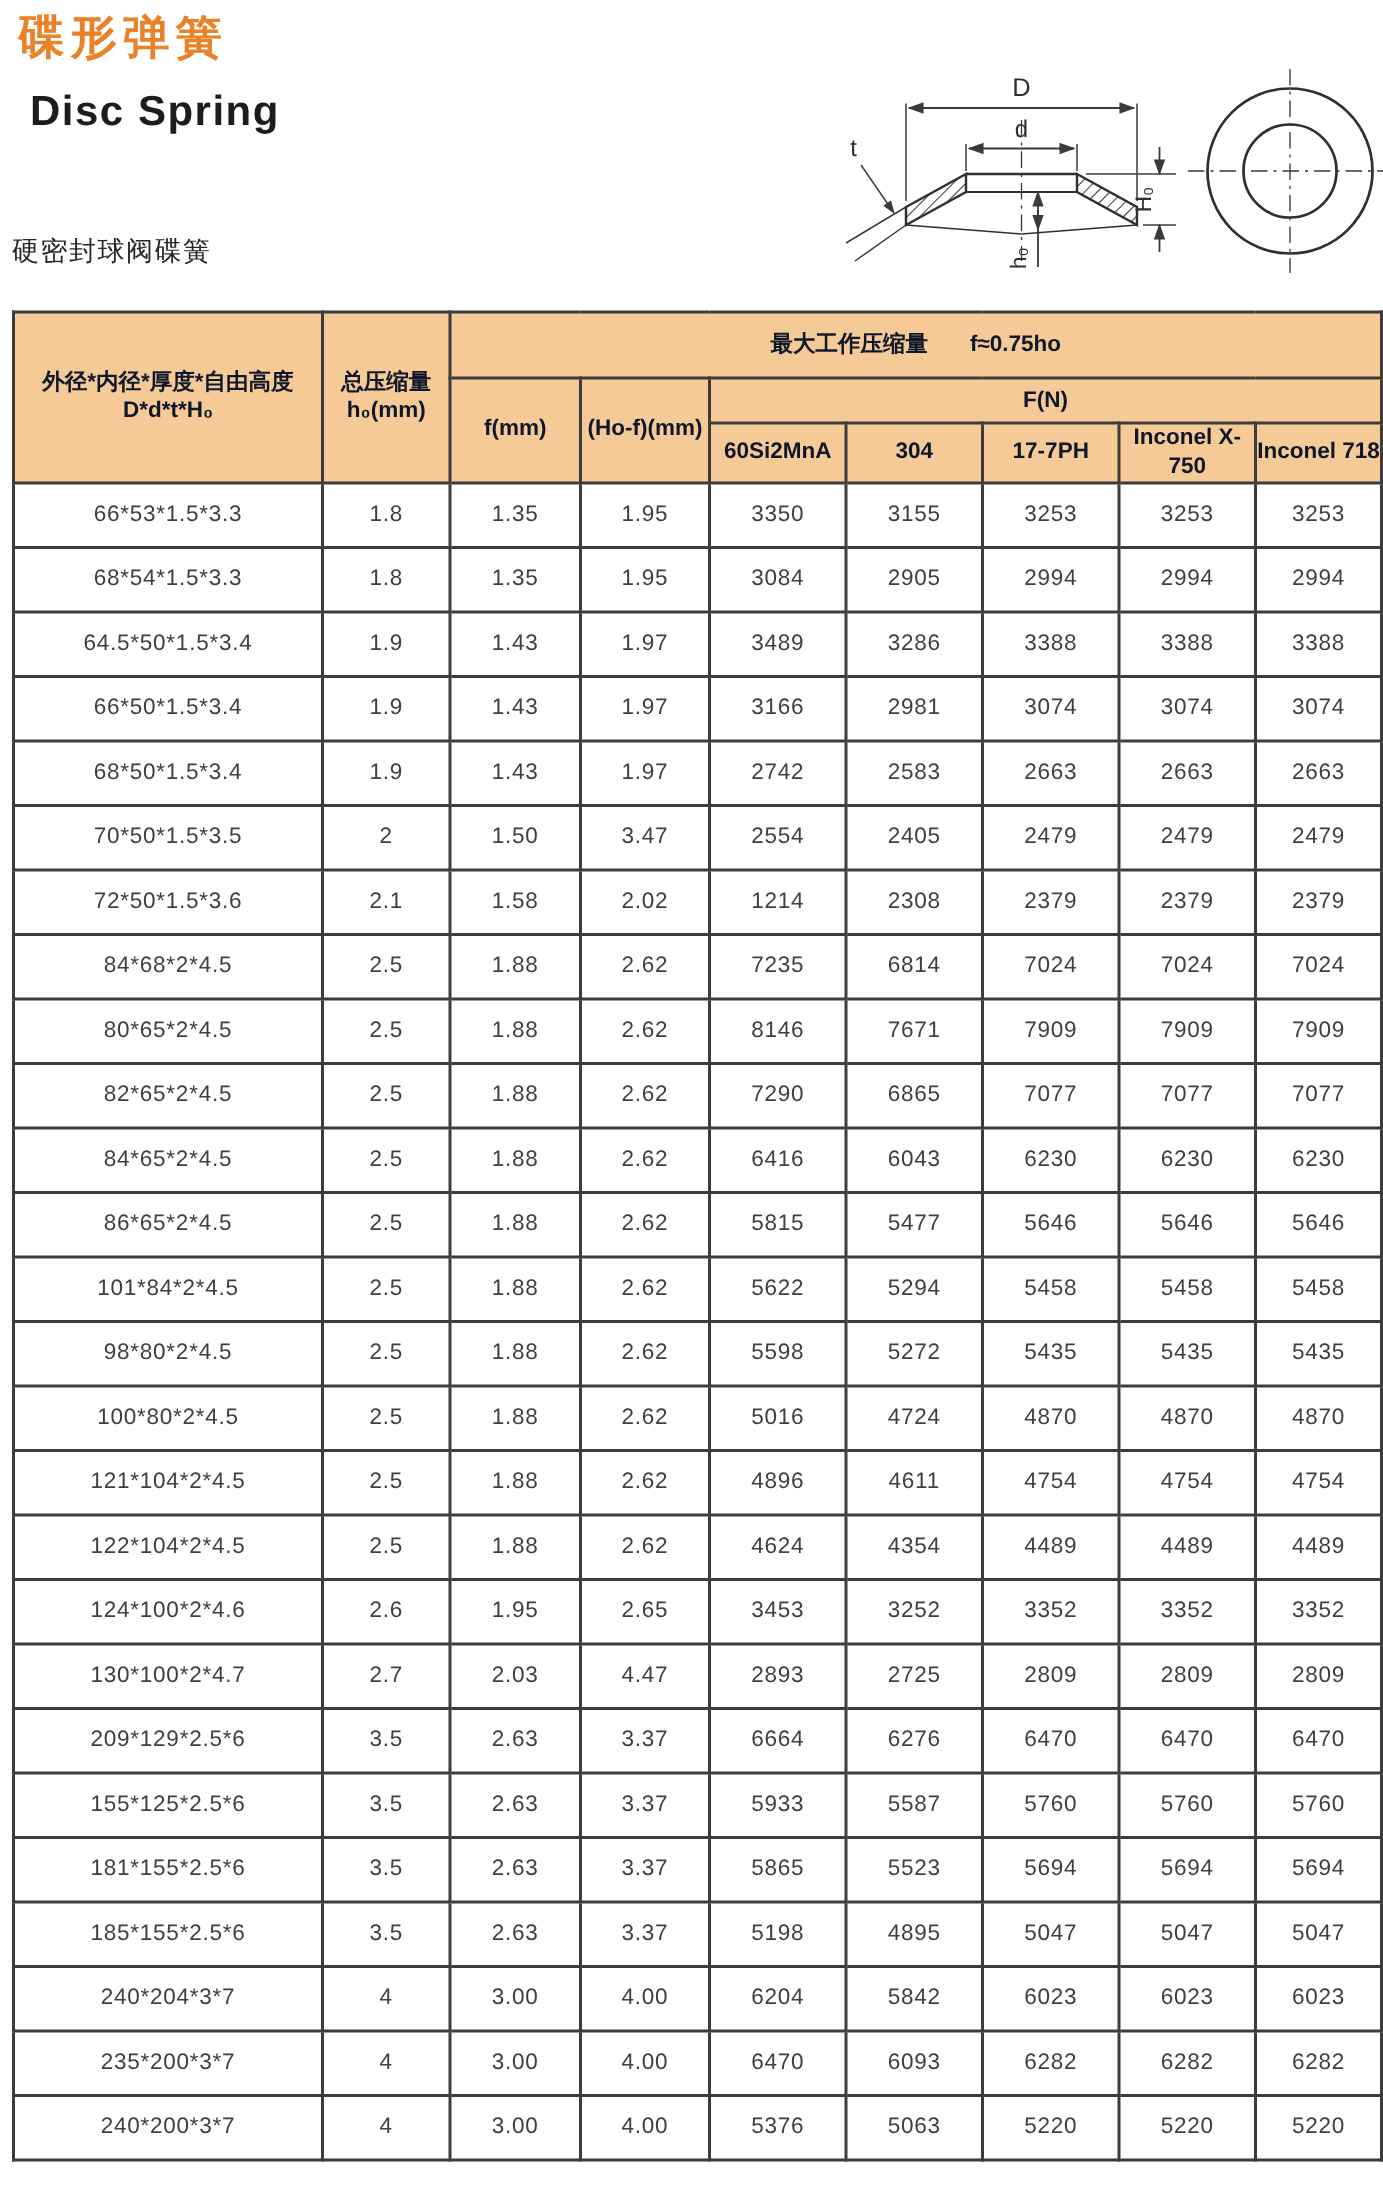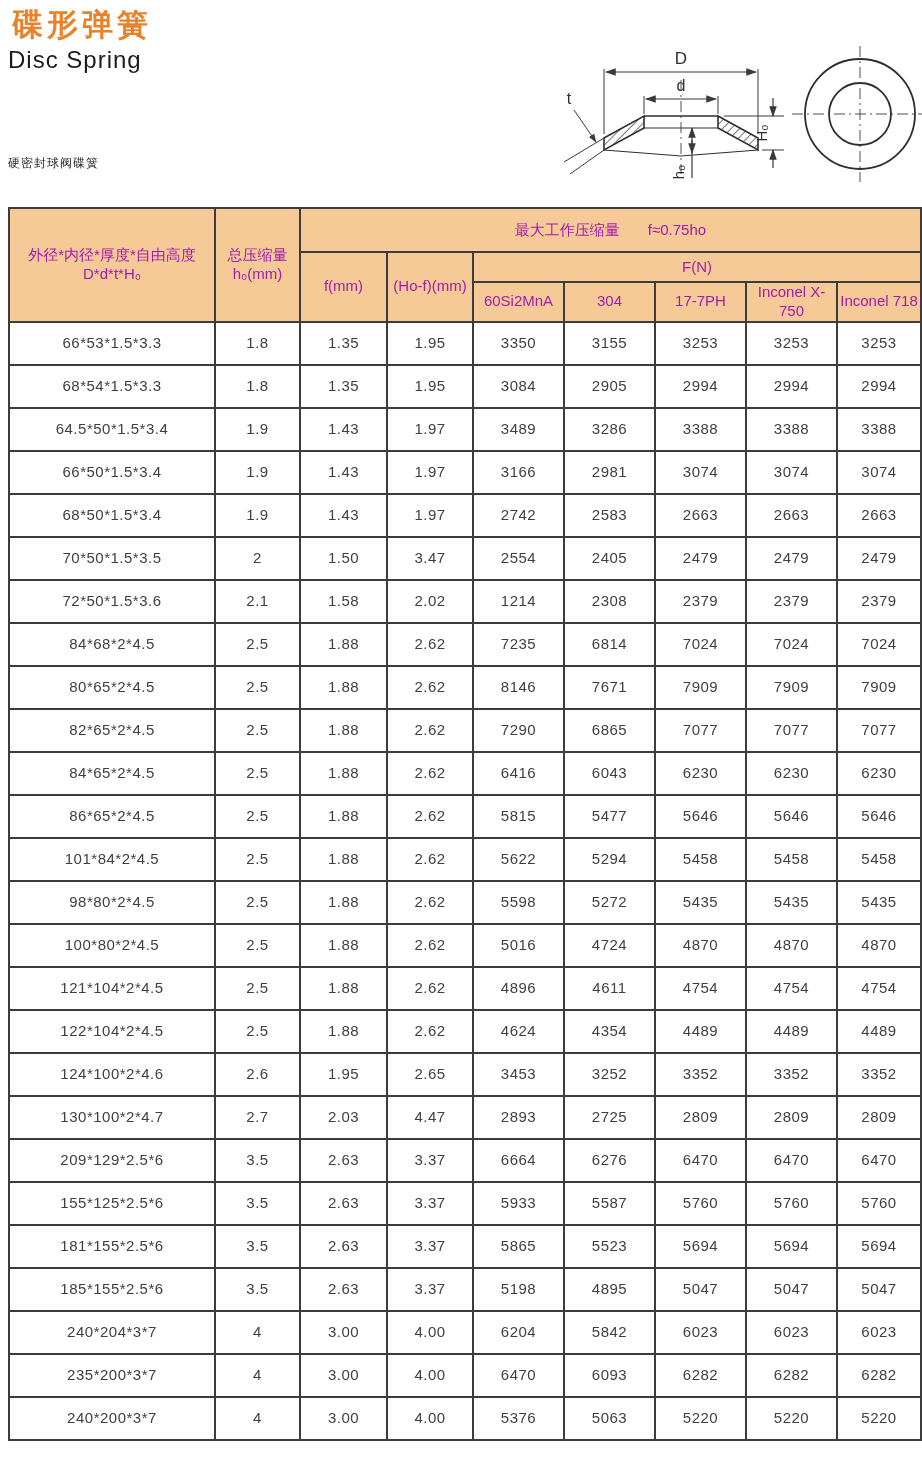--- a/index.html
+++ b/index.html
@@ -6,40 +6,40 @@
   body{
     width:922px;height:1459px;position:relative;
     font-family:"Liberation Sans","DejaVu Sans",sans-serif;
     color:#3b3b3b;overflow:hidden;
   }
   .title-zh{
     position:absolute;left:8px;top:0px;margin:4px;
     font-size:31px;font-weight:bold;letter-spacing:4px;
   }
   .title-en{
-    position:absolute;left:8px;top:46px;margin:0;
-    font-size:24px;font-weight:normal;color:#1c1c1c;letter-spacing:1px;
+    position:absolute;left:8px;top:46px;margin:12px;
+    font-size:28px;font-weight:bold;color:#1c1c1c;letter-spacing:1px;
   }
   .section-label{
     position:absolute;left:8px;top:155px;margin:0;
-    font-size:12px;color:#262626;letter-spacing:1px;
+    font-size:18px;color:#262626;letter-spacing:1px;
   }
   .diagram-wrap{
     position:absolute;left:540px;top:22px;width:382px;height:178px;
   }
   .spec-table{
     position:absolute;left:8px;top:207px;width:912px;
     border-collapse:collapse;table-layout:fixed;
   }
   .spec-table th,.spec-table td{
     border:2px solid #3c3c3c;text-align:center;vertical-align:middle;
     padding:0;line-height:1.25;
   }
   .spec-table thead th{
-    font-weight:normal;color:#a21caf;font-size:15px;
+    font-weight:bold;color:#0f172a;font-size:15px;
   }
   .spec-table tbody td{
     height:41px;font-size:15px;color:#3f3f3f;letter-spacing:0.5px;
     background:#ffffff;
   }
   .hdr-row1{height:44px;}
   .hdr-row2{height:30px;}
   .hdr-row3{height:39px;}
   .formula-gap{display:inline-block;width:28px;}
 </style>

